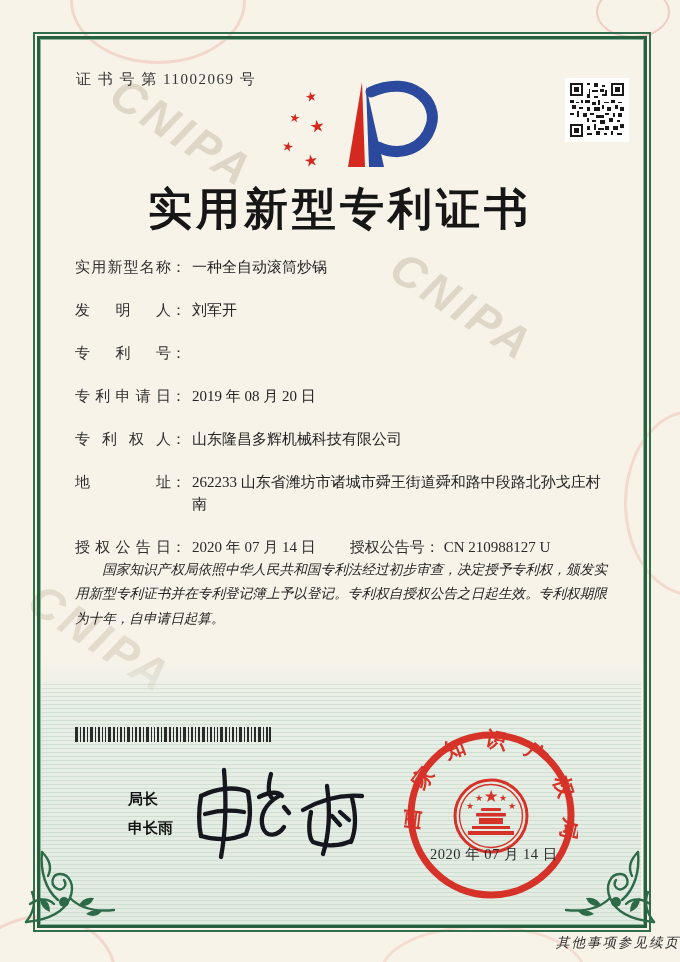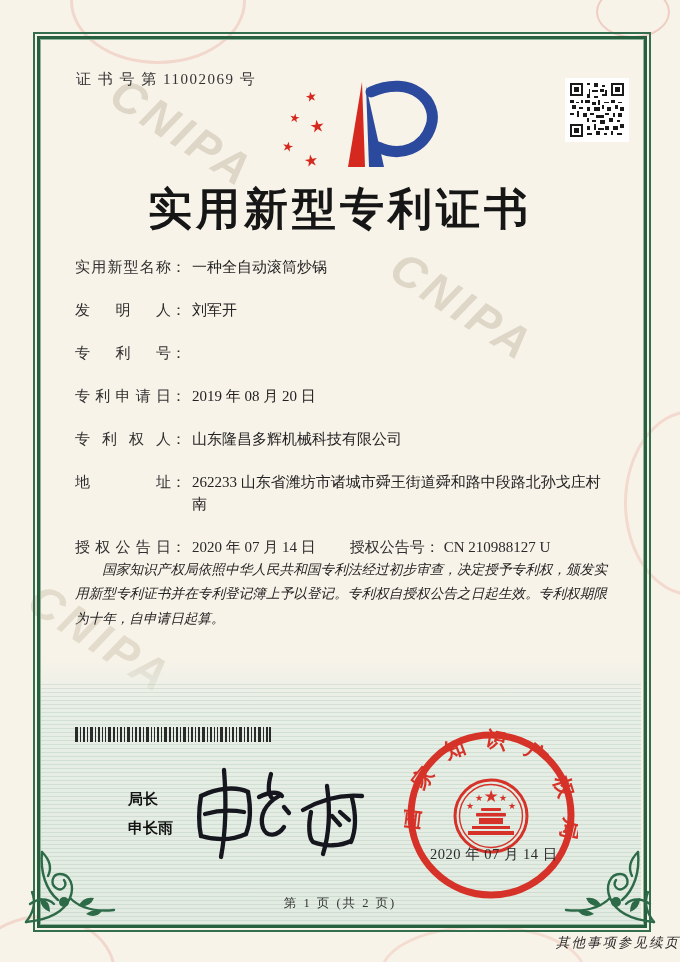--- a/index.html
+++ b/index.html
@@ -380,21 +380,20 @@
         <rect x="77" y="80" width="20" height="3" rx="1"></rect>
         <rect x="72" y="85" width="30" height="3.4" rx="1"></rect>
         <rect x="75" y="90" width="24" height="6"></rect>
         <rect x="68" y="98" width="38" height="3"></rect>
         <rect x="64" y="103" width="46" height="4"></rect>
       </g>
     </svg>
   </div>
   <div class="seal-date">2020 年 07 月 14 日</div>
 
-  <div class="pagefoot">第 1 页 (共 2 页)</div>
   <div class="contnote">其他事项参见续页</div>
 
   <div class="ornament orn-l">
     <svg viewBox="0 0 96 84" width="96" height="84">
       <g fill="none" stroke="#2d6a48" stroke-width="2.4" stroke-linecap="round">
         <path d="M6,76 C28,74 44,66 50,52 C55,40 50,28 40,28 C32,28 30,38 36,42 C42,46 48,40 44,34"></path>
         <path d="M50,52 C60,62 75,66 94,64"></path>
         <path d="M22,6 C20,26 26,44 38,54"></path>
         <path d="M22,6 C30,14 32,22 28,30"></path>
         <path d="M10,58 C18,52 28,52 34,58"></path>

